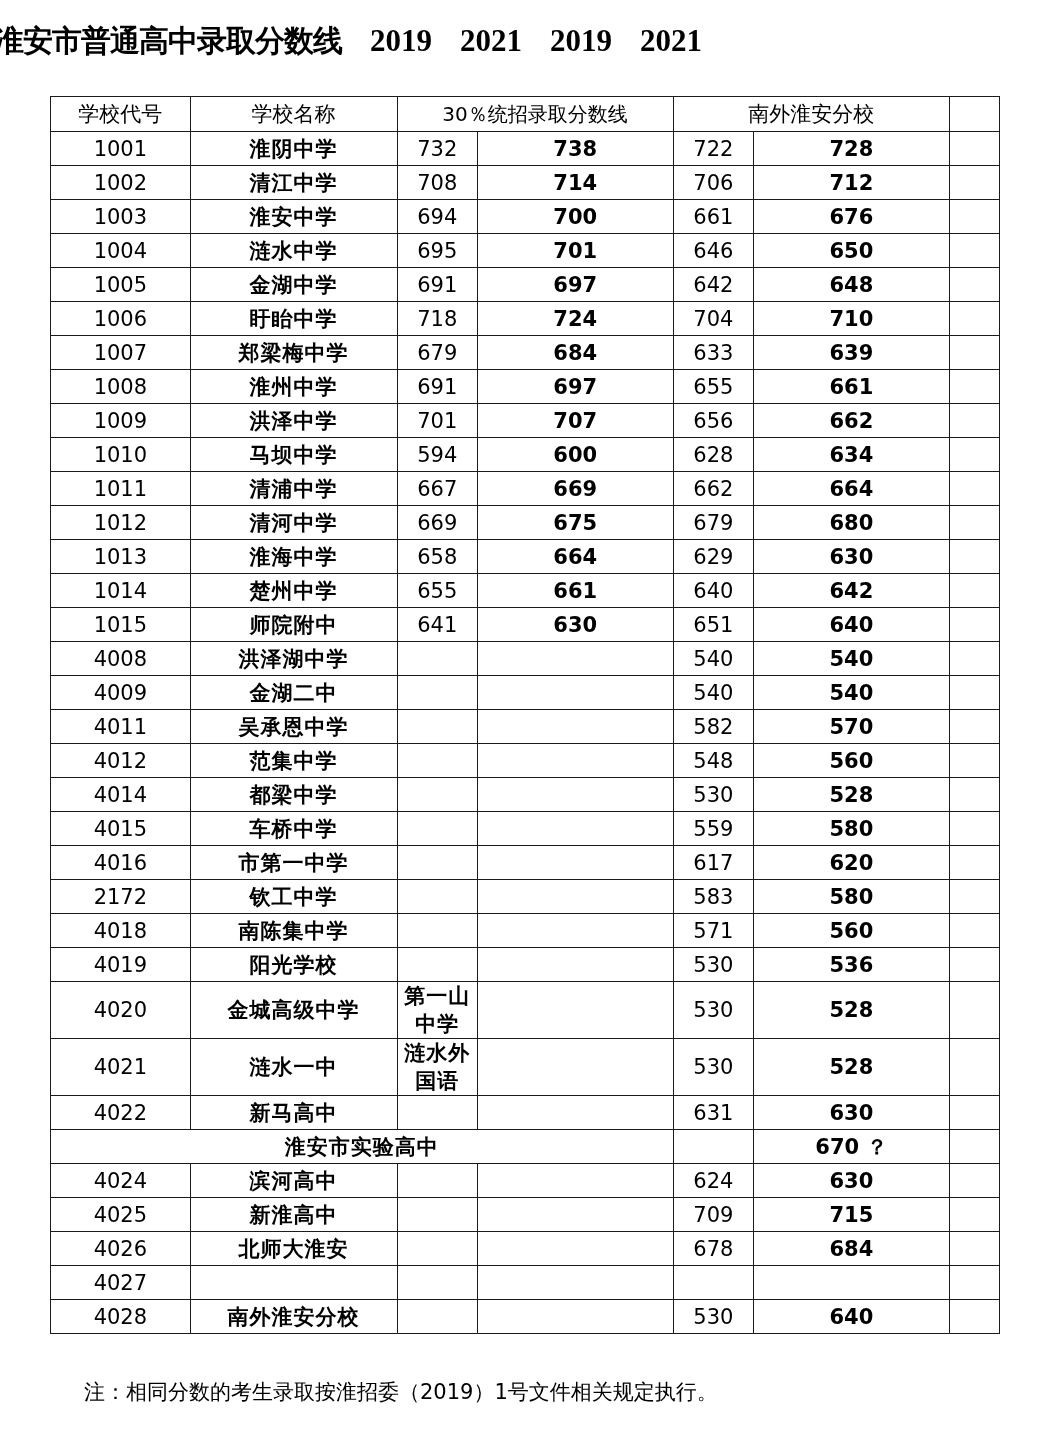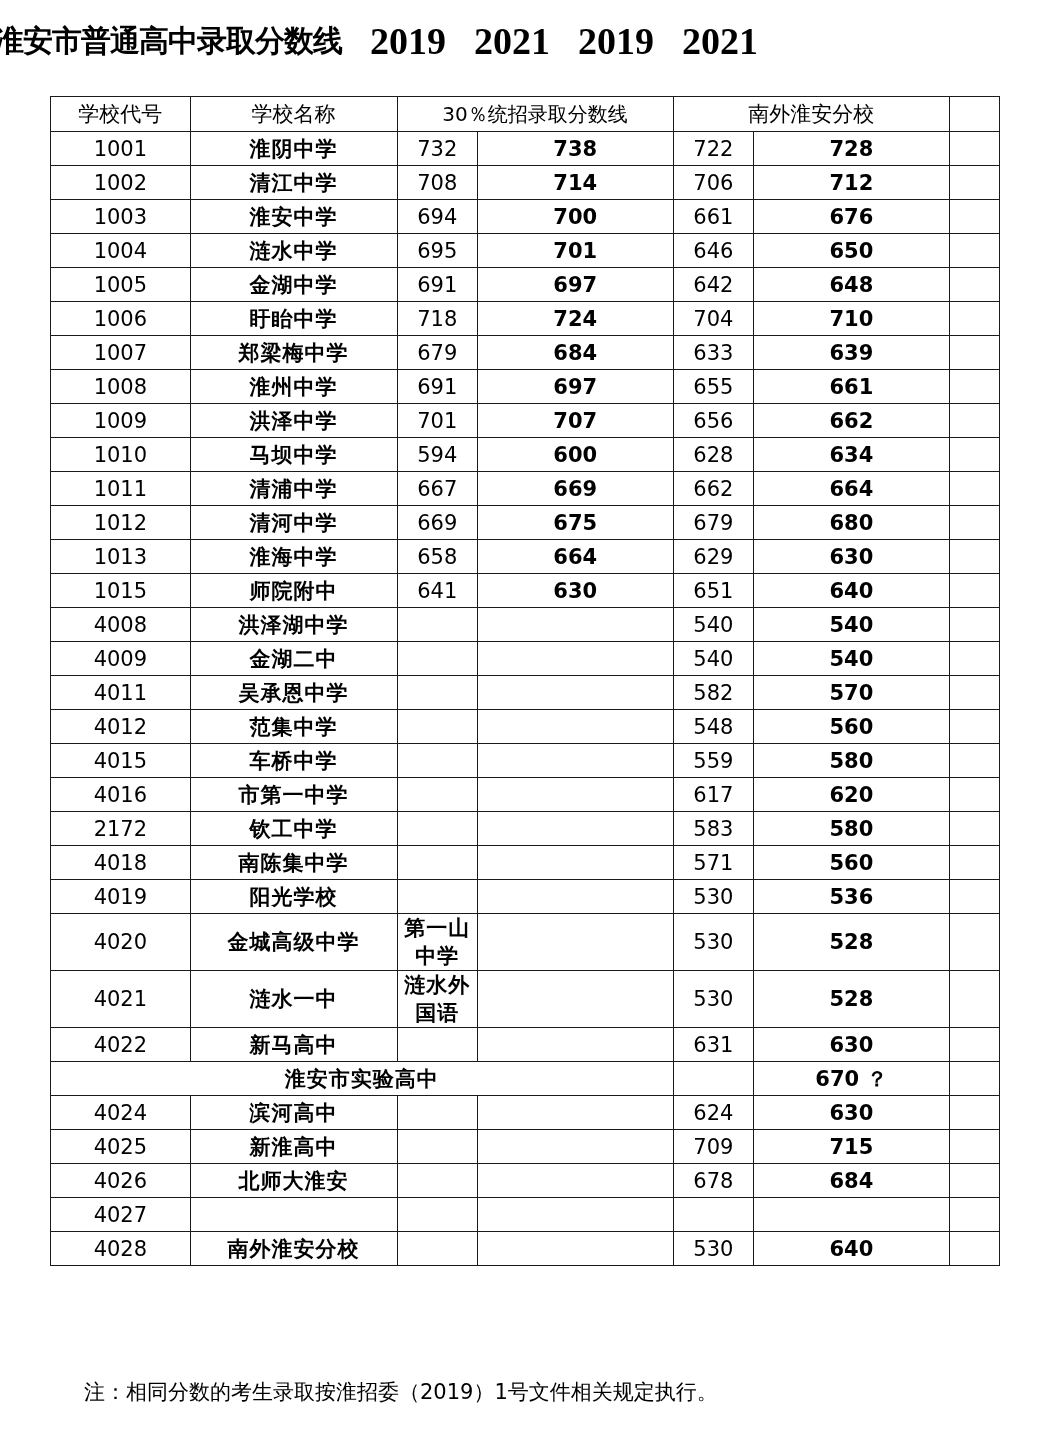--- a/index.html
+++ b/index.html
@@ -13,21 +13,21 @@
     position:absolute;left:0;top:18px;width:1050px;height:46px;
     display:flex;align-items:center;
   }
   .header .title{
     font-family:"DejaVu Sans","Liberation Sans",sans-serif;
     font-weight:bold;font-size:30px;letter-spacing:-1px;
     margin-left:-6px;white-space:nowrap;
   }
   .header .yr{
     font-family:"Liberation Serif","DejaVu Serif",serif;
-    font-weight:bold;font-size:38px;margin-left:28px;
+    font-weight:bold;font-size:31px;margin-left:28px;
   }
   .hy1{margin-left:10px;}
   .hy2{margin-left:52px;}
   .hy3{margin-left:58px;}
   .hy4{margin-left:60px;}
 
   
   .tbl{
     position:absolute;left:50px;top:96px;width:950px;
     border-collapse:collapse;table-layout:fixed;padding-left:40px;
@@ -211,20 +211,29 @@
       <tr>
         <td class="code">1013</td>
         <td class="name">淮海中学</td>
         <td class="old">658</td>
         <td class="new mid">664</td>
         <td class="old">629</td>
         <td class="new mid">630</td>
         <td></td>
       </tr>
       <tr>
+        <td class="code">1014</td>
+        <td class="name">楚州中学</td>
+        <td class="old">655</td>
+        <td class="new mid">661</td>
+        <td class="old">640</td>
+        <td class="new mid">642</td>
+        <td></td>
+      </tr>
+      <tr>
         <td class="code">1015</td>
         <td class="name">师院附中</td>
         <td class="old">641</td>
         <td class="new mid">630</td>
         <td class="old">651</td>
         <td class="new mid">640</td>
         <td></td>
       </tr>
       <tr>
         <td class="code">4008</td>
@@ -256,20 +265,29 @@
       <tr>
         <td class="code">4012</td>
         <td class="name">范集中学</td>
         <td class="old"></td>
         <td class="new sml"></td>
         <td class="old">548</td>
         <td class="new sml">560</td>
         <td></td>
       </tr>
       <tr>
+        <td class="code">4014</td>
+        <td class="name">都梁中学</td>
+        <td class="old"></td>
+        <td class="new sml"></td>
+        <td class="old">530</td>
+        <td class="new sml">528</td>
+        <td></td>
+      </tr>
+      <tr>
         <td class="code">4015</td>
         <td class="name">车桥中学</td>
         <td class="old"></td>
         <td class="new sml"></td>
         <td class="old">559</td>
         <td class="new sml">580</td>
         <td></td>
       </tr>
       <tr>
         <td class="code">4016</td>

